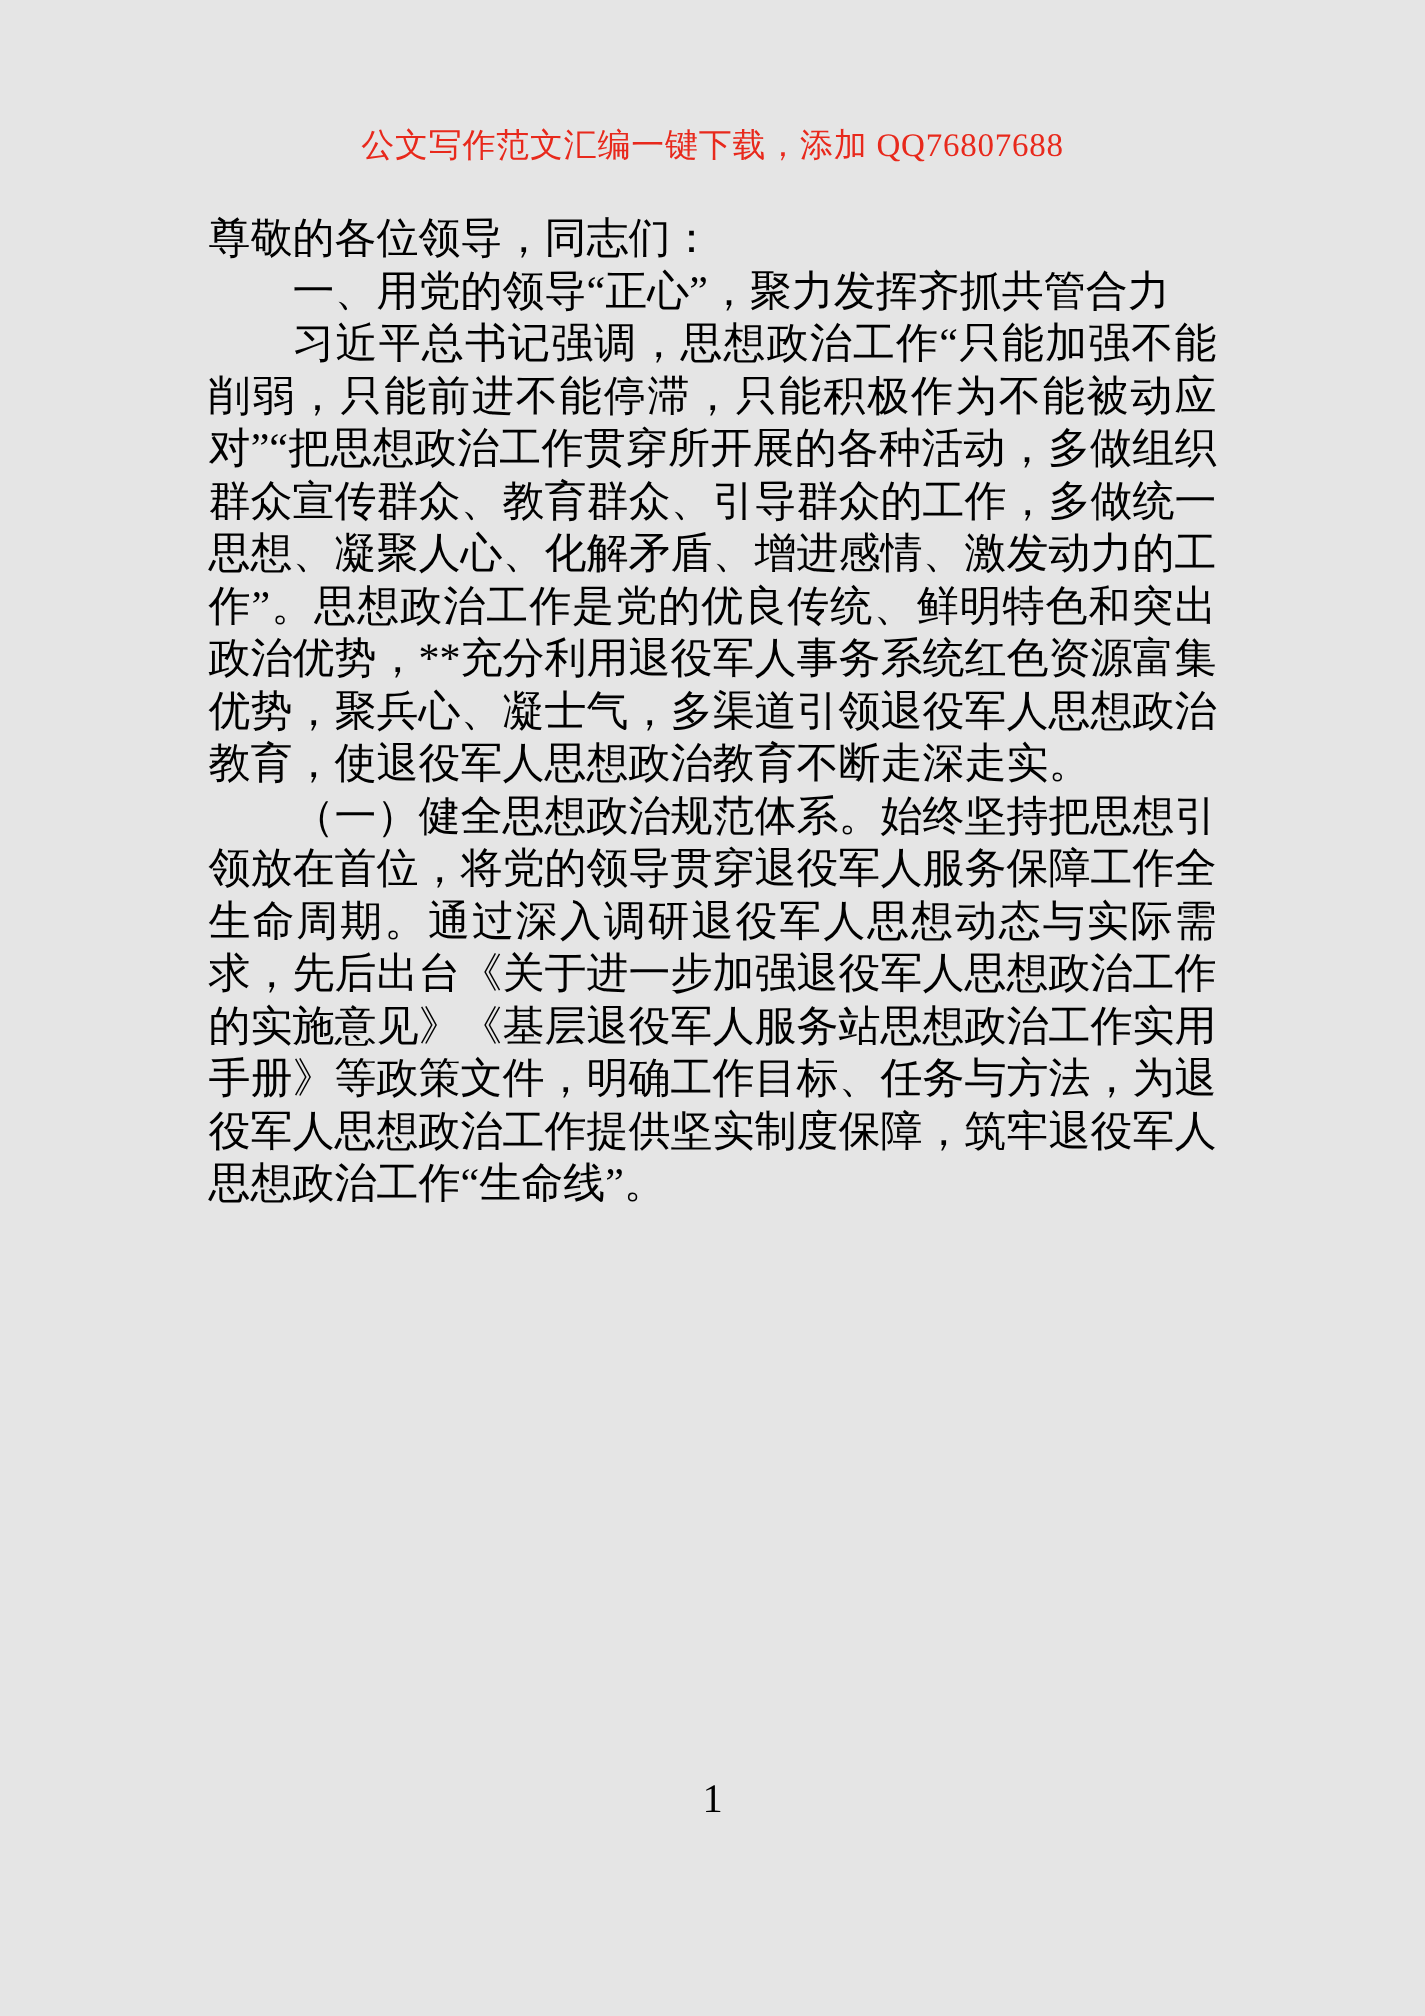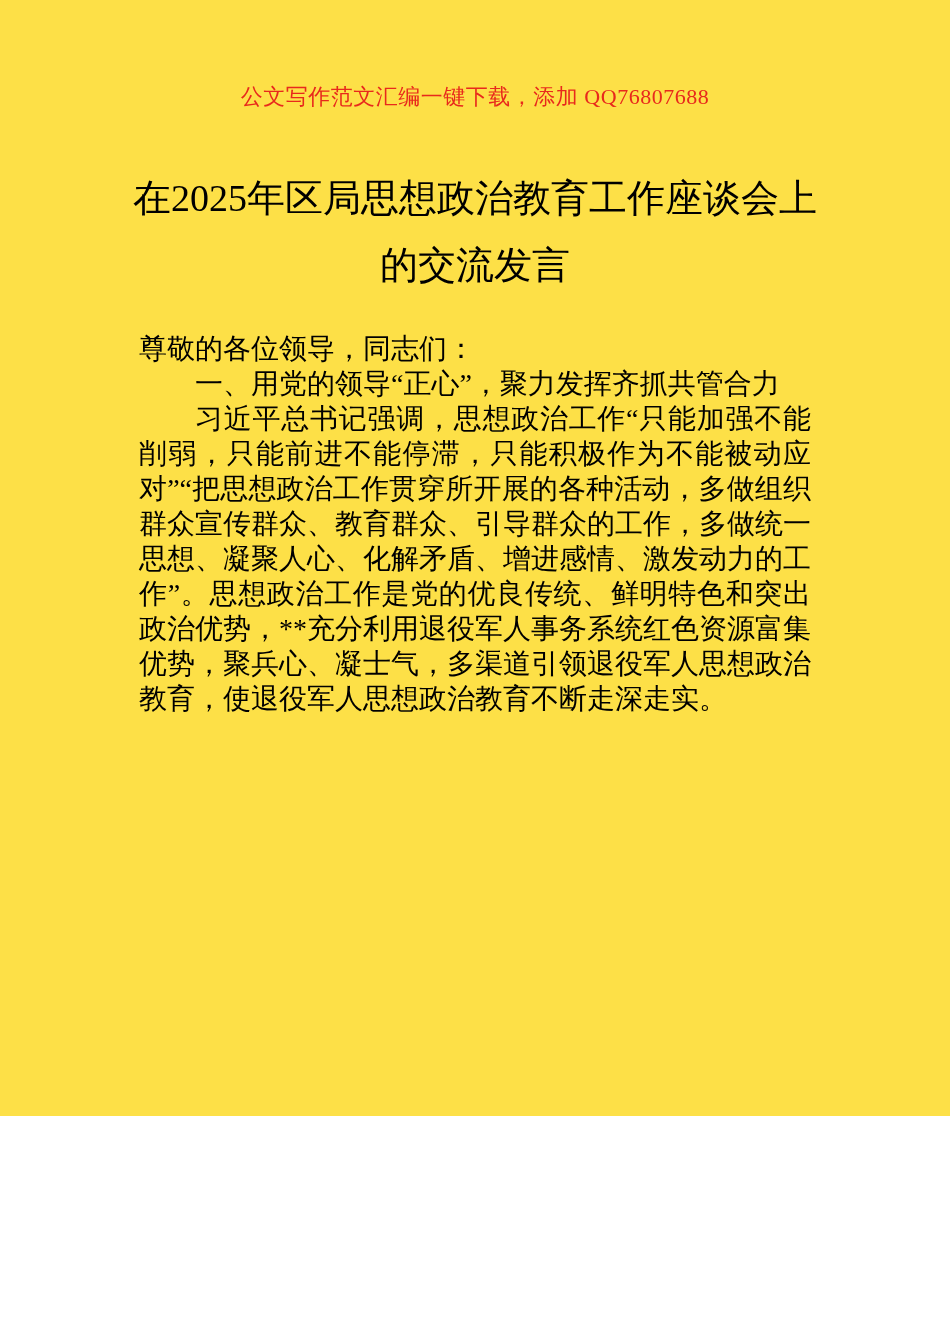--- a/index.html
+++ b/index.html
@@ -3,22 +3,22 @@
 <meta charset="utf-8">
 <style>
   html, body {
     margin: 0;
     padding: 0;
     background: #ffffff;
   }
   .page {
     position: relative;
     width: 950px;
-    height: 1116px;
-    background: #fde047;
+    height: 1344px;
+    background: #e5e5e5;
     overflow: hidden;
     box-sizing: border-box;
     
     font-family: "Liberation Serif", sans-serif;
     color: #000000;
   }
   .promo {
     padding-top: 84px;
     text-align: center;
     font-size: 22px;
@@ -63,23 +63,23 @@
     color: #000000;
   }
 </style>
 </head>
 <body>
 
 <div class="page">
 
   <div class="promo">公文写作范文汇编一键下载，添加 QQ76807688</div>
 
-  <h1 class="doc-title">在2025年区局思想政治教育工作座谈会上的交流发言</h1>
 
   <div class="doc-body">
     <p>尊敬的各位领导，同志们：</p>
     <p class="indent">一、用党的领导“正心”，聚力发挥齐抓共管合力</p>
     <p class="indent">习近平总书记强调，思想政治工作“只能加强不能削弱，只能前进不能停滞，只能积极作为不能被动应对”“把思想政治工作贯穿所开展的各种活动，多做组织群众宣传群众、教育群众、引导群众的工作，多做统一思想、凝聚人心、化解矛盾、增进感情、激发动力的工作”。思想政治工作是党的优良传统、鲜明特色和突出政治优势，**充分利用退役军人事务系统红色资源富集优势，聚兵心、凝士气，多渠道引领退役军人思想政治教育，使退役军人思想政治教育不断走深走实。</p>
+    <p class="indent">（一）健全思想政治规范体系。始终坚持把思想引领放在首位，将党的领导贯穿退役军人服务保障工作全生命周期。通过深入调研退役军人思想动态与实际需求，先后出台《关于进一步加强退役军人思想政治工作的实施意见》《基层退役军人服务站思想政治工作实用手册》等政策文件，明确工作目标、任务与方法，为退役军人思想政治工作提供坚实制度保障，筑牢退役军人思想政治工作“生命线”。</p>
   </div>
 
   <div class="page-number">1</div>
 
 </div>
 
 </body></html>

